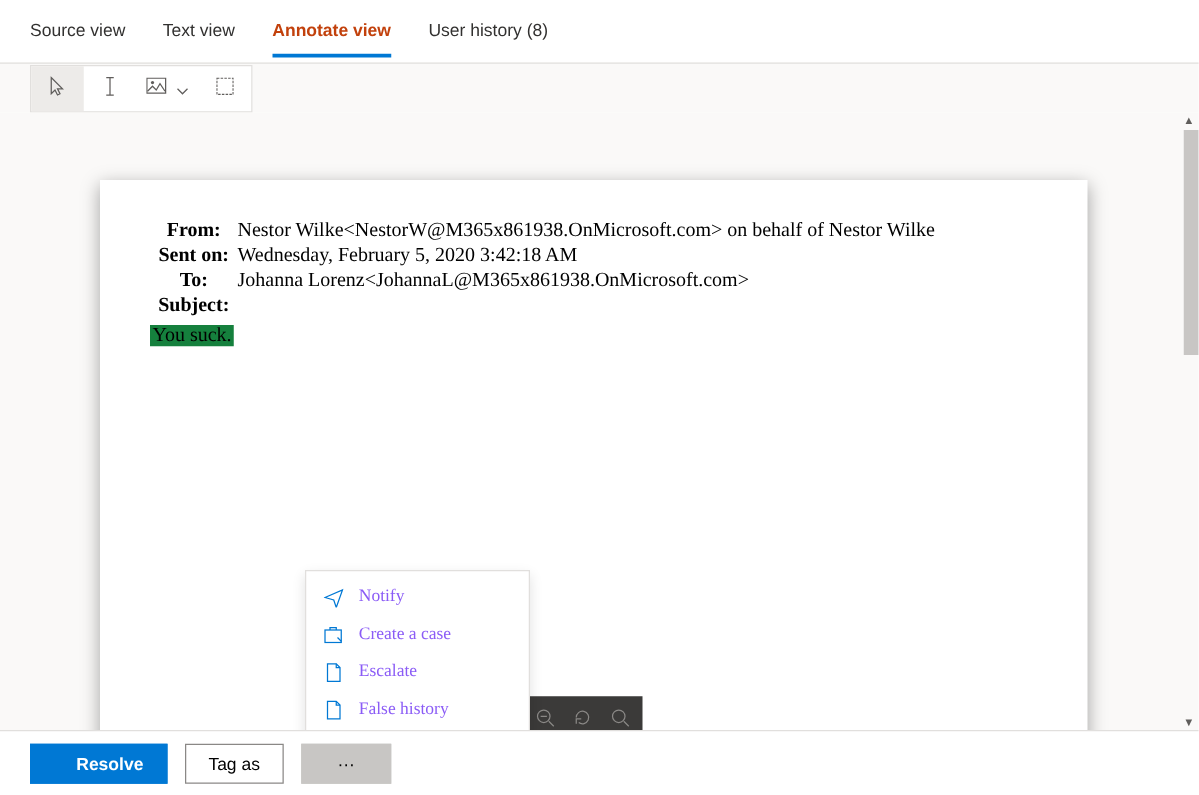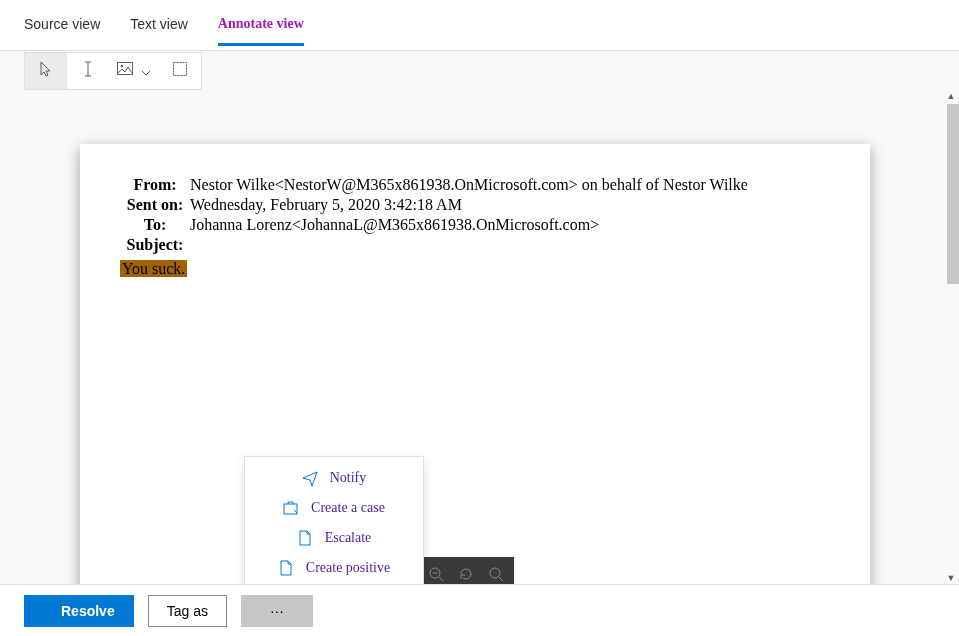--- a/index.html
+++ b/index.html
@@ -2,68 +2,69 @@
 <html><head>
 <meta charset="utf-8">
 <style>
   * { box-sizing: border-box; }
   html, body { margin: 0; padding: 0; font-family: "Segoe UI", Arial, sans-serif; font-size: 14px; color: #323130; background: #fff; height: 636px; width: 959px; overflow: hidden; }
   .app { display: flex; flex-direction: column; height: 100%; width: 100%; }
 
   
   .tabs { display: flex; gap: 30px; padding: 0 24px; height: 50px; align-items: center; border-bottom: 1px solid #fff; }
   .tab { font-size: 14px; color: #323130; cursor: pointer; padding: 13px 0 11px 0; border-bottom: 3px solid transparent; }
-  .tab.active { font-weight: 600; border-bottom-color: #0078d4; color: #a21caf; font-family: Liberation Serif, serif; }
+  .tab.active { font-weight: 600; border-bottom-color: #0078d4; color: #c2410c; }
 
   
   .toolbar-wrap { border-top: 1px solid #e1dfdd; background: #faf9f8; display: flex; align-items: center; height: 40px; }
   .toolbar { display: flex; background: #fff; align-items: center; margin-left: 24px; border: 1px solid #e1dfdd; height: 38px; }
   .tool-btn { width: 42px; height: 36px; display: flex; align-items: center; justify-content: center; color: #605e5c; cursor: pointer; }
   .tool-btn.active { background: #edebe9; }
 
   
   .canvas-area { flex: 1; position: relative; background: #faf9f8; overflow: hidden; }
   .scroll-overlay { position: absolute; top:0; right:0; bottom:0; width: 16px; }
   .scroll-thumb { position:absolute; top:0; right:0; width:12px; height:180px; background:#c8c6c4; border-radius:0; }
   .scroll-arrow { position:absolute; width:12px; height:12px; right:2px; display:flex; align-items:center; justify-content:center; color:#605e5c; font-size:9px;}
   .scroll-arrow.up { top: 0; }
   .scroll-arrow.down { bottom: 0; }
 
   .document { position: absolute; left: 80px; top: 54px; width: 790px; height: 470px; background: #fff; box-shadow: 0 4px 14px rgba(0,0,0,0.35); padding: 32px 40px 20px 40px; font-family: "Times New Roman", serif; font-size: 16px; color: #000; }
   .hdr-table { display: grid; grid-template-columns: 70px 1fr; row-gap: 2px; }
   .hdr-label { font-weight: bold; text-align: center; }
   .body-text { margin-top: 6px; }
-  .highlight { background: #a16207; padding: 0 2px; cursor:text;margin-top:45px;}
+  .highlight { background: #15803d; padding: 0 2px; cursor:text;margin-top:45px;}
 
   
   .pager { position: absolute; left: 349px; top: 467px; height: 34px; display: flex; align-items: center; }
   .pg-input { width: 34px; height: 34px; border: 1px solid #323130; background:#fff; color:#000; font-family:"Segoe UI"; font-size:14px; text-align:center; }
   .pg-strip { height: 34px; background: #3b3a39; color: #c8c6c4; display: flex; align-items: center; padding: 0 10px 0 8px; font-size: 14px; gap: 14px; }
   .pg-icon { color: #8a8886; display:flex; align-items:center; justify-content:center; cursor:pointer;}
 
   
   .menu { position: absolute; left: 244px; top: 366px; width: 180px; background: #fff; border: 1px solid #e1dfdd; box-shadow: 0 4px 10px rgba(0,0,0,0.12); padding: 6px 0; font-family:"Segoe UI"; font-size:14px;}
-  .menu-item { display:flex; align-items:center; gap:12px; padding: 7px 14px; color:#4c1d95; cursor:pointer;justify-content:center;}
+  .menu-item { display:flex; align-items:center; gap:12px; padding: 7px 14px; color:#8b5cf6; cursor:pointer;}
   .menu-icon { width:16px; height:16px; display:flex; align-items:center; justify-content:center; color:#0078d4;}
 
   
   .footer { border-top: 1px solid #e1dfdd; height: 52px; display: flex; align-items: center; padding: 0 24px; gap: 14px; background:#fff; font-family:"Segoe UI"; }
   .btn { height: 32px; padding: 0 18px; font-size: 14px; border: 1px solid #8a8886; background:#fff; color:#000000; cursor:pointer; display:flex; align-items:center;}
   .btn.primary { background:#0078d4; color:#fff; border-color:#0078d4; font-weight:600;padding-left:36px;}
   .btn.icon-only { background:#c8c6c4; border-color:#c8c6c4; width: 72px; justify-content:center; padding:0;}
 </style>
 </head>
 <body>
 
 <div class="app">
 
   <div class="tabs">
     <div class="tab">Source view</div>
     <div class="tab">Text view</div>
     <div class="tab active">Annotate view</div>
+    <div class="tab">User history (8)</div>
   </div>
 
   <div class="toolbar-wrap">
     <div class="toolbar">
       <div class="tool-btn active">
         <span>
           <svg width="16" height="16" viewBox="0 0 16 16">
               <path d="M3 1l0 13 3-3 2 4 2-1-2-4 4 0z" fill="none" stroke="#605e5c" stroke-width="1"></path>
             </svg>
         </span>
@@ -171,21 +172,21 @@
         </span>
         <span>Escalate</span>
       </div>
       <div class="menu-item">
         <span class="menu-icon">
           <svg width="14" height="16" viewBox="0 0 14 16">
               <path d="M2 1h7l3 3v11H2z" fill="none" stroke="#0078d4"></path>
               <path d="M9 1v3h3" fill="none" stroke="#0078d4"></path>
             </svg>
         </span>
-        <span>Create positive</span>
+        <span>False history</span>
       </div>
       <div class="menu-item">
         
         
       </div>
     </div>
 
     <div class="scroll-overlay">
       <div class="scroll-arrow up">▲</div>
       <div class="scroll-thumb" style="top:14px"></div>

